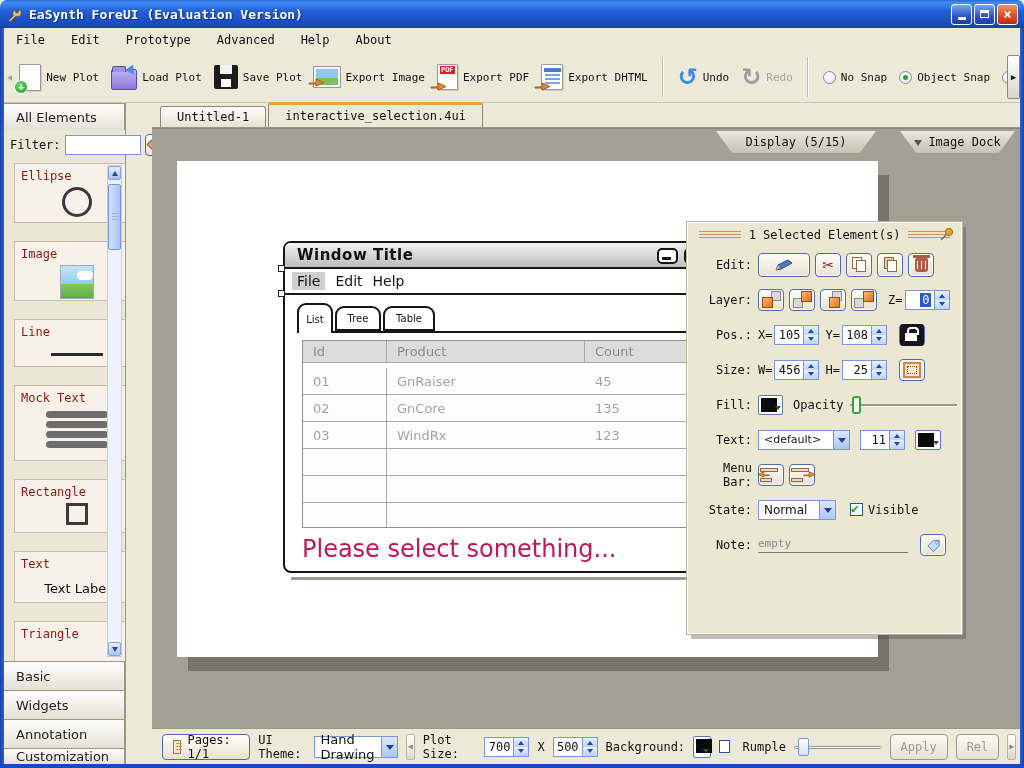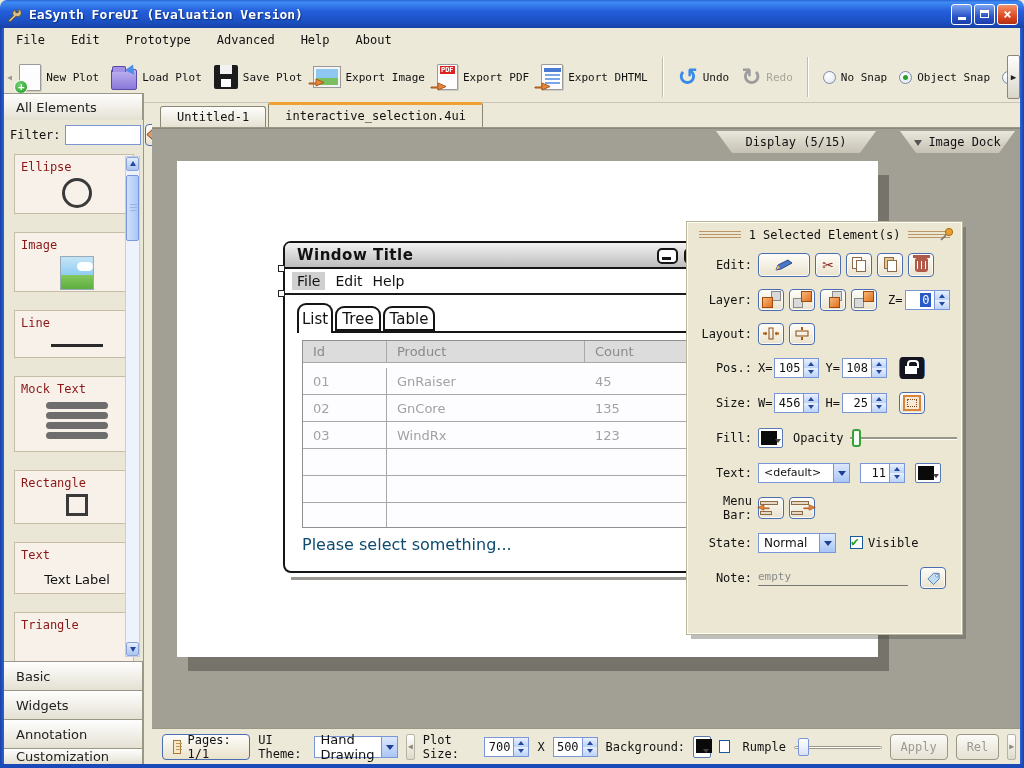--- a/index.html
+++ b/index.html
@@ -69,21 +69,21 @@
   .ic-lines::after { content:""; position:absolute; left:3px; top:9px; width:15px; height:11px;
      background:repeating-linear-gradient(#7aa6e8 0 2px,transparent 2px 4px); }
   .ic-bluebar::before { content:""; position:absolute; left:2px; top:3px; width:17px; height:4px; background:#4a7ad0; }
   .undo-g { font-family:"DejaVu Sans",sans-serif; font-size:24px; line-height:24px; color:#3a8ae8; font-weight:bold; }
   .redo-g { font-family:"DejaVu Sans",sans-serif; font-size:24px; line-height:24px; color:#9d9d9d; font-weight:bold; }
   .radio { width:13px; height:13px; border-radius:50%; border:1px solid #7a8aa8;
      background:radial-gradient(circle at 35% 30%,#fff,#dfe4ec); position:relative; }
   .radio.sel::after { content:""; position:absolute; left:3px; top:3px; width:5px; height:5px; border-radius:50%; background:#2aa02a; }
 
   
-  #sidebar { position:absolute; top:93px; left:4px; width:140px; bottom:4px; background:#ebe7d7;
+  #sidebar { position:absolute; top:103px; left:4px; width:122px; bottom:4px; background:#ebe7d7;
      border-right:1px solid #9a9787; display:flex; flex-direction:column; }
   .acc-btn { height:29px; flex:0 0 auto; background:linear-gradient(#fefefe,#e4e1d3);
      border:1px solid #9a9787; border-left:none; border-bottom:none;
      display:flex; align-items:center; padding-left:12px;
      font-family:"DejaVu Sans",sans-serif; font-size:13px; color:#222; }
   #sb-header { height:27px; }
   #filter-row { height:31px; display:flex; align-items:center; padding:0 0 0 6px; gap:4px; }
   #filter-row input { width:76px; height:20px; border:1px solid #7a96d8; font:12px "DejaVu Sans Mono",monospace; }
   .sq-btn { width:22px; height:22px; border:1px solid #4a6cb0; border-radius:4px;
      background:linear-gradient(#fefdf9,#e9e2cc); display:flex; align-items:center; justify-content:center; }
@@ -146,32 +146,32 @@
      font-weight:bold; font-size:15px; letter-spacing:.5px; }
   .mw-btn { position:absolute; top:5px; width:21px; height:16px; border:2px solid #151515; border-radius:5px;
      background:#fff; }
   .mw-btn .bar { position:absolute; left:3px; bottom:2px; width:9px; height:3px; background:#151515; }
   #mw-menu { height:26px; border-bottom:2px solid #1a1a1a; display:flex; align-items:center; gap:10px;
      padding-left:7px; font-size:14px; }
   #mw-menu .hl { background:#cfcfcf; padding:1px 5px; }
   #mw-tabs { position:absolute; left:12px; top:60px; right:8px; height:30px; }
   #mw-tabs::after { content:""; position:absolute; left:0; right:0; bottom:0; height:2px; background:#151515; }
   .mtab { position:absolute; top:3px; height:25px; background:#fff; border:2px solid #151515;
-     border-radius:9px 9px 0 0; display:flex; align-items:center; justify-content:center; font-size:15px; }
+     border-radius:9px 9px 0 0; display:flex; align-items:center; justify-content:center; font-size:10px; }
   .mtab.active { top:0; height:30px; z-index:2; border-bottom:none; }
   
   #mw-table { position:absolute; left:17px; top:97px; width:406px; height:188px; overflow:hidden;
      border:1px solid #909090; display:grid; grid-template-columns:84px 198px 1fr;
      grid-auto-rows:27px; background:#fff; }
   #mw-table .cell { border-right:1px solid #a8a8a8; border-bottom:1px solid #a8a8a8;
      display:flex; align-items:center; padding-left:10px; font-size:13px; color:#a2a2a2; background:#fdfdff; }
   #mw-table .cell:nth-child(3n) { border-right:none; }
   #mw-table .hcell { background:#dcdcdc; color:#8a8a8a; height:22px; }
   #mw-table > .hrow { display:contents; }
-  #mw-msg { position:absolute; left:17px; top:292px; font-size:16px; font-weight:500; color:#0c4a6e; }
+  #mw-msg { position:absolute; left:17px; top:292px; font-size:24px; font-weight:500; color:#be185d; }
   .handle { position:absolute; width:7px; height:7px; background:#fff; border:1px solid #222; z-index:5; }
 
   
   #panel { position:absolute; left:687px; top:222px; width:275px; height:412px; z-index:50;
      background:#ece7d3; border:1px solid #fffdf2; outline:1px solid #b9b49e;
      box-shadow:4px 5px 0 rgba(70,70,60,.35); font-size:12px; }
   #panel-hdr { height:24px; display:flex; align-items:center; justify-content:center; gap:8px; position:relative; }
   .hdr-lines { width:42px; height:9px;
      background:repeating-linear-gradient(to bottom,#bb9468 0 1px,transparent 1px 3px); }
   #pin { position:absolute; right:6px; top:4px; }
@@ -575,36 +575,20 @@
             <i>
               <span class="t-u"></span>
             </i>
             <i>
               <span class="t-d"></span>
             </i>
           </span>
       </span>
     </div>
 
-    <div class="prow" style="height:33px">
-      <span class="plabel">Layout:</span>
-      <span class="pbtn small">
-        <svg width="16" height="13" viewBox="0 0 16 13">
-            <rect x="6" y="1" width="4" height="11" fill="none" stroke="#8a4a10"></rect>
-            <path d="M0 6.5 h4 M12 6.5 h4" stroke="#b05a10" stroke-width="2"></path>
-            <path d="M4 6.5 l-2-2 v4z M12 6.5 l2-2 v4z" fill="#b05a10"></path>
-          </svg>
-      </span>
-      <span class="pbtn small">
-        <svg width="16" height="13" viewBox="0 0 16 13">
-            <rect x="2" y="4" width="12" height="5" fill="none" stroke="#8a4a10"></rect>
-            <path d="M8 0 v3 M8 10 v3" stroke="#b05a10" stroke-width="2"></path>
-          </svg>
-      </span>
-    </div>
 
     <div class="prow">
       <span class="plabel">Pos.:</span>
       <span>X=</span>
       <span class="spin" style="margin:0 6px 0 2px">
         <span class="val">105</span>
         <span class="ud">
             <i>
               <span class="t-u"></span>
             </i>

